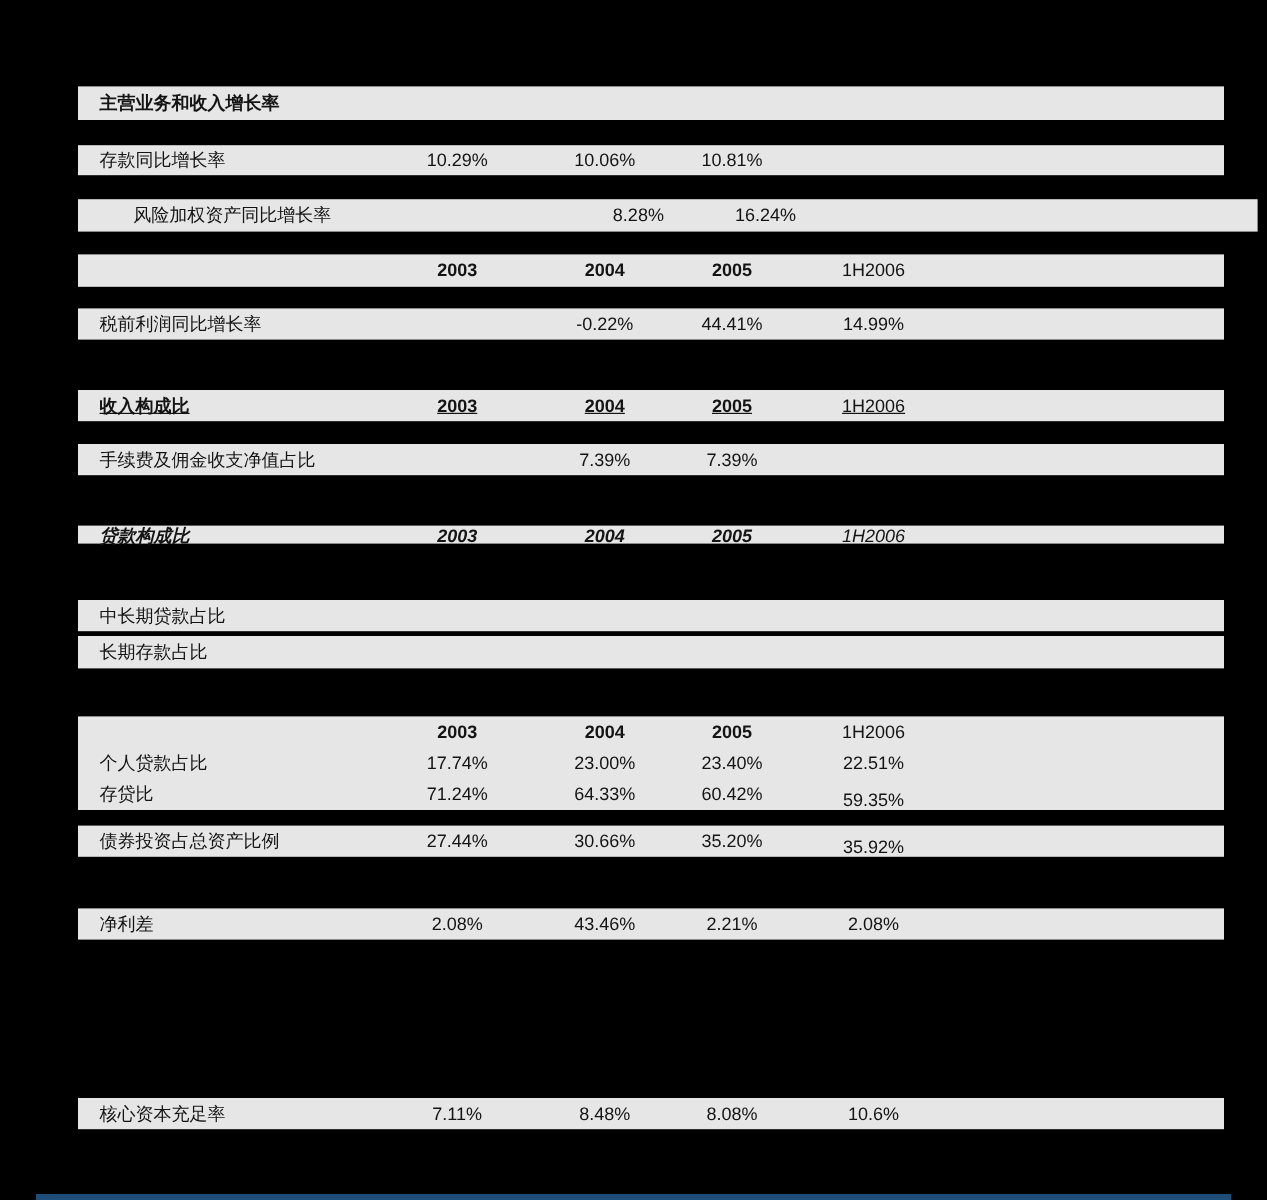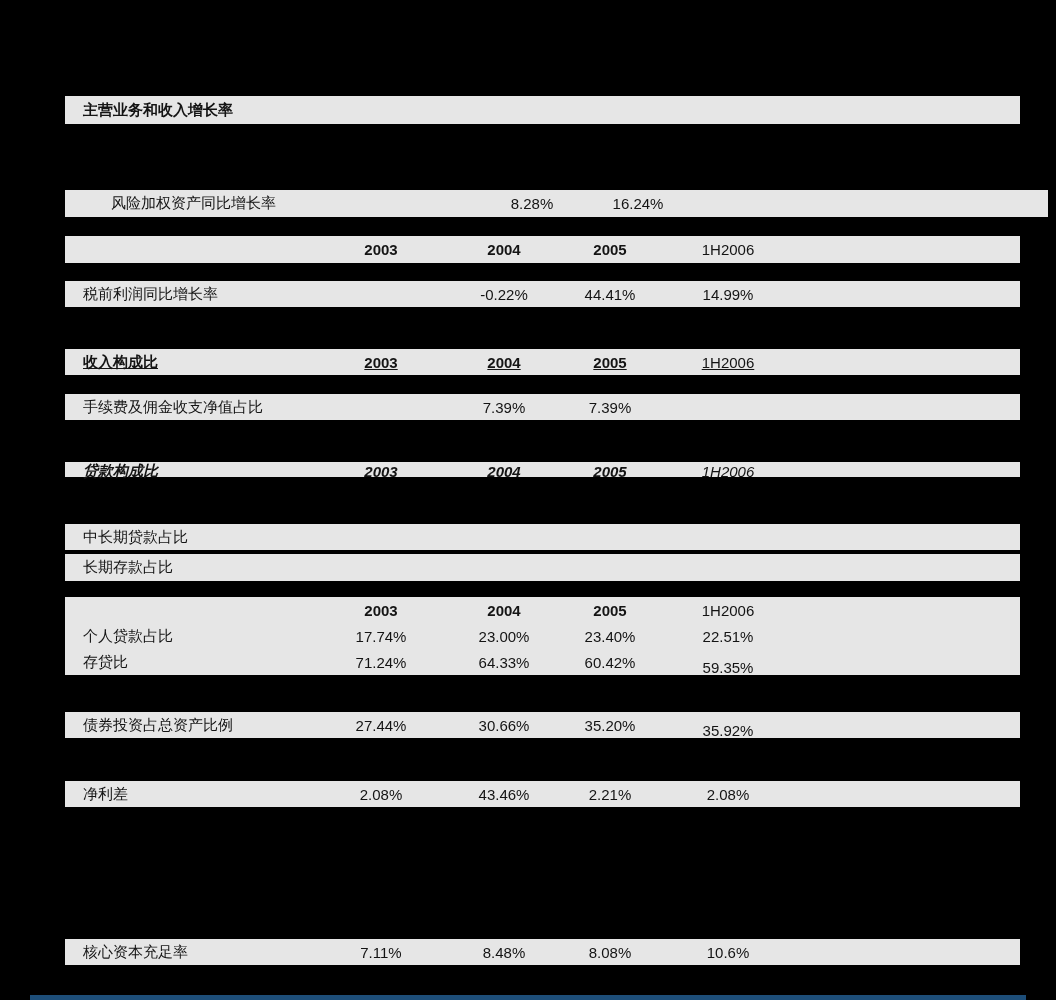--- a/index.html
+++ b/index.html
@@ -10,21 +10,21 @@
     font-family:"Liberation Sans", sans-serif;
     overflow:hidden;
   }
   .page{position:absolute;inset:0;width:1056px;height:1000px;background:#000;}
   .row{
     position:absolute;left:65px;width:955px;
     background:#e6e6e6;
     display:grid;
     grid-template-columns:240px 152px 94px 118px 118px 1fr;
     align-items:center;
-    font-size:15px;color:#141414;margin-top:24px;
+    font-size:15px;color:#141414;
   }
   .lbl{padding-left:18px;white-space:nowrap;}
   .c{text-align:center;white-space:nowrap;}
   .bold{font-weight:bold;}
   .low{position:relative;top:5px;}
   .block{
     position:absolute;left:65px;top:597px;width:955px;height:78px;
     background:#e6e6e6;
   }
   .block .line{
@@ -60,20 +60,27 @@
 <div class="page">
 
   <div class="row r0">
     <span class="lbl bold">主营业务和收入增长率</span>
     <span class="c"></span>
     <span class="c"></span>
     <span class="c"></span>
     <span class="c"></span>
   </div>
 
+  <div class="row r1">
+    <span class="lbl">存款同比增长率</span>
+    <span class="c">10.29%</span>
+    <span class="c">10.06%</span>
+    <span class="c">10.81%</span>
+    <span class="c"></span>
+  </div>
 
   <div class="row r2">
     <span class="lbl">风险加权资产同比增长率</span>
     <span class="c"></span>
     <span class="c">8.28%</span>
     <span class="c">16.24%</span>
     <span class="c"></span>
   </div>
 
   <div class="row r3">

